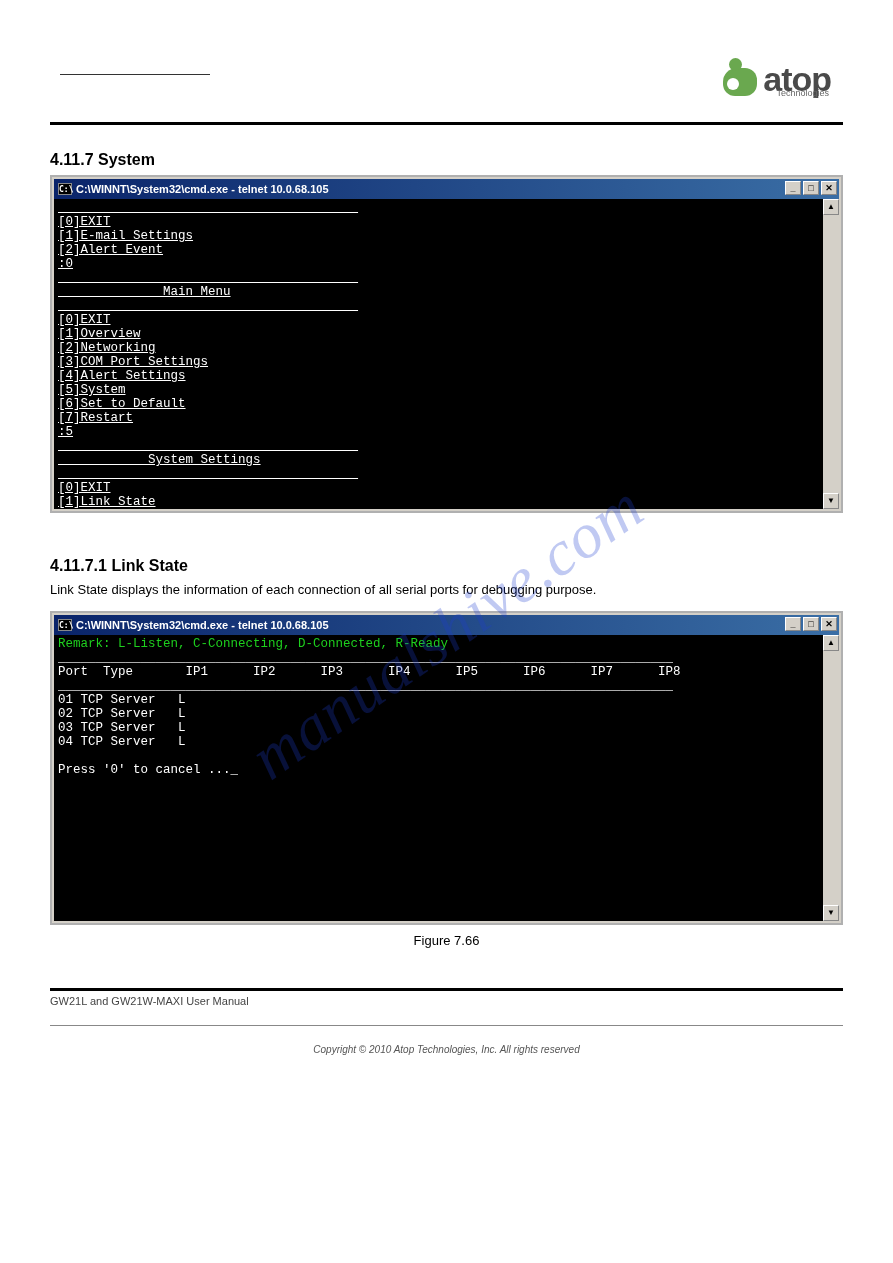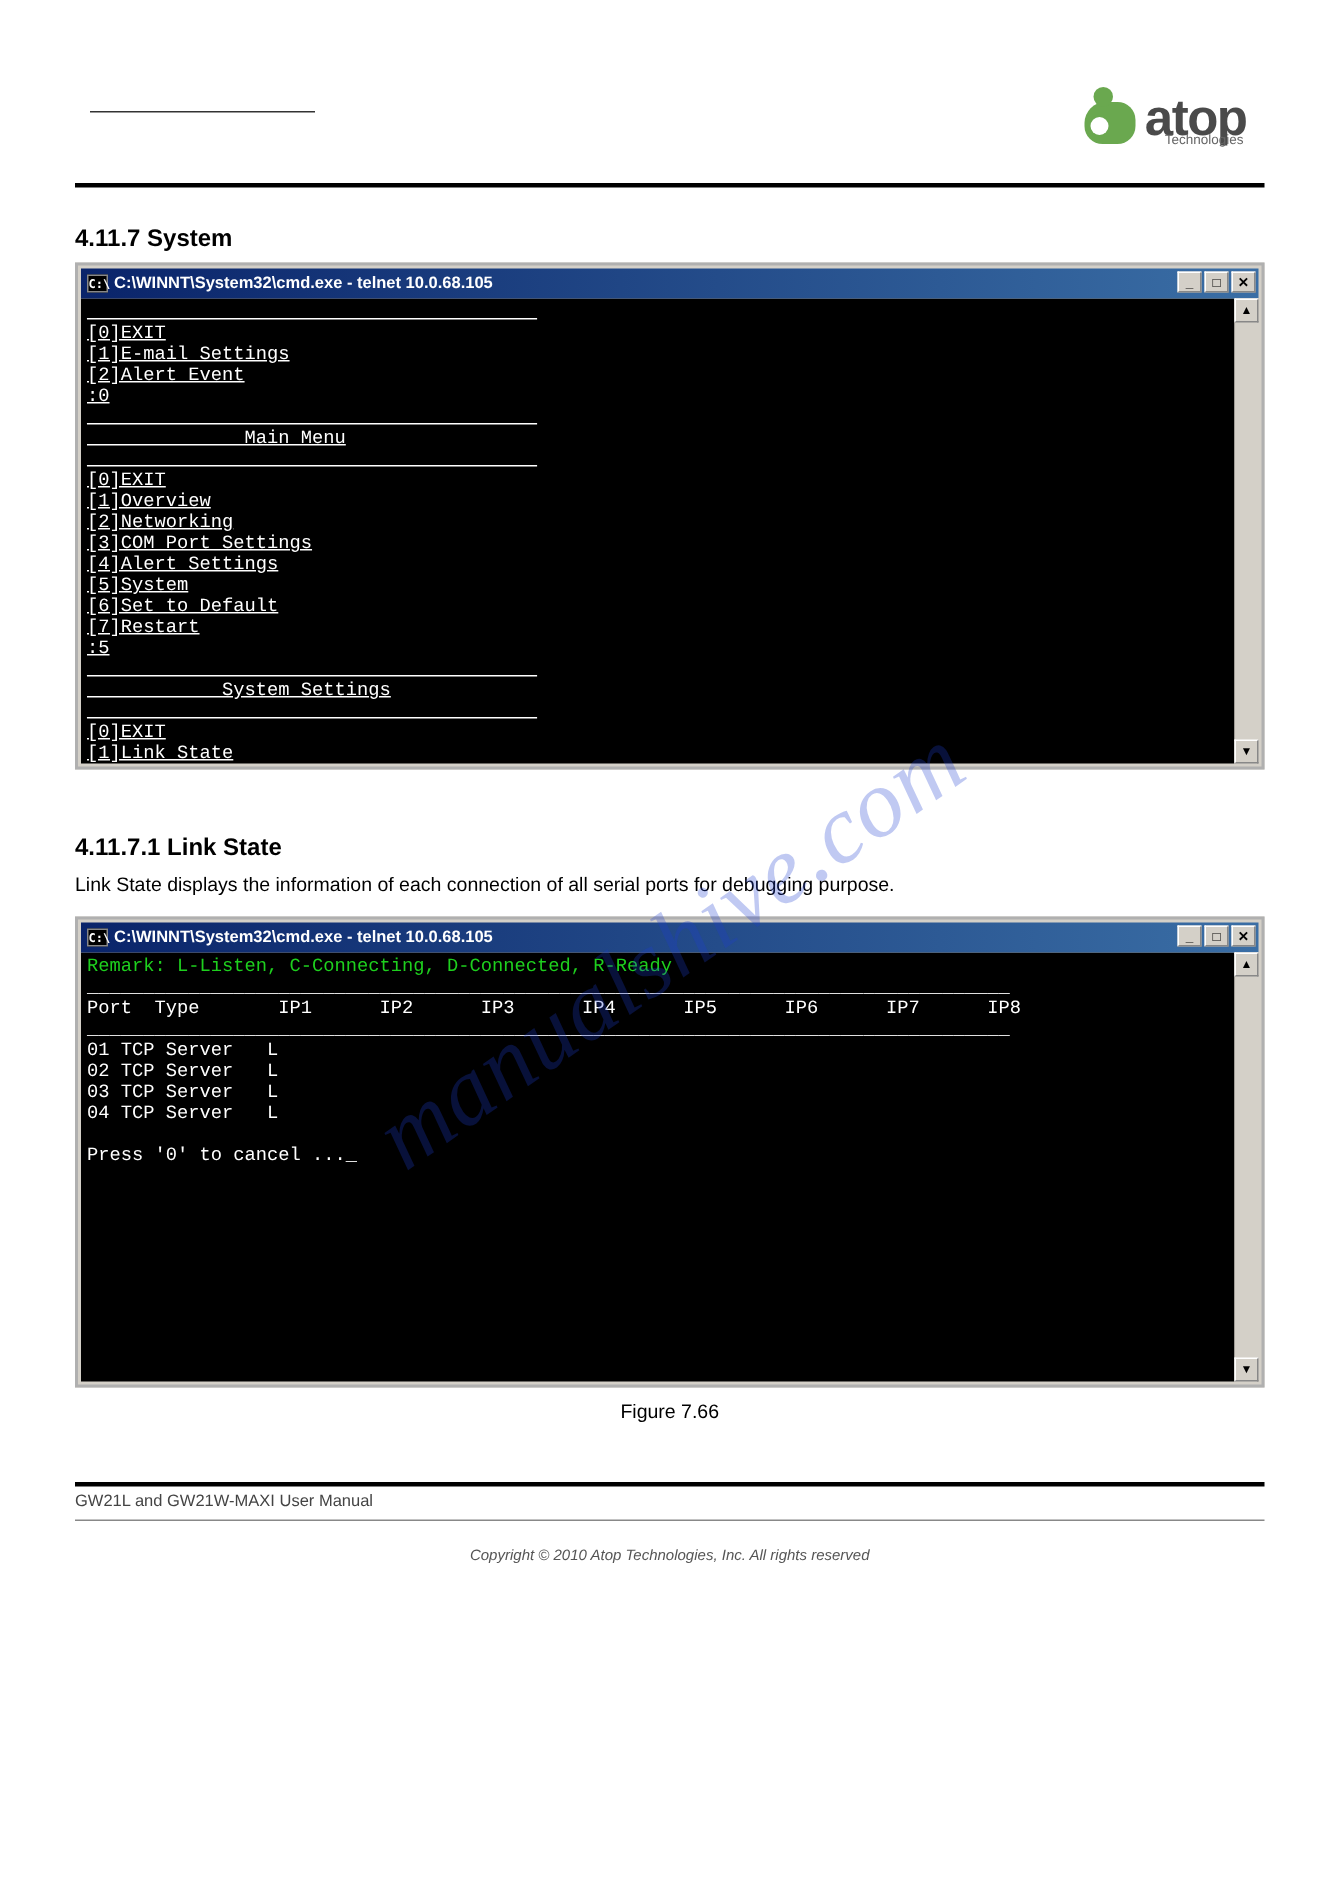--- a/index.html
+++ b/index.html
@@ -193,21 +193,21 @@
 
   .footer-rule1 {
     border-top: 3px solid #000;
     margin-top: 40px;
   }
   .footer-text {
     font-size: 11px;
     color:#444;
     padding-top:4px;
     border-bottom:1px solid #888;
-    padding-bottom:6px;
+    padding-bottom:18px;
     display:block;
   }
   .pagecop {
     font-size:10px;
     color:#555;
     text-align:center;
     margin-top:18px;
     font-style:italic;
   }
 </style>

